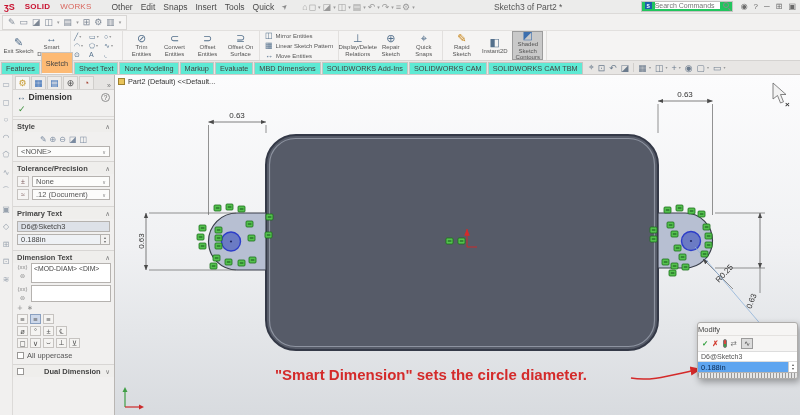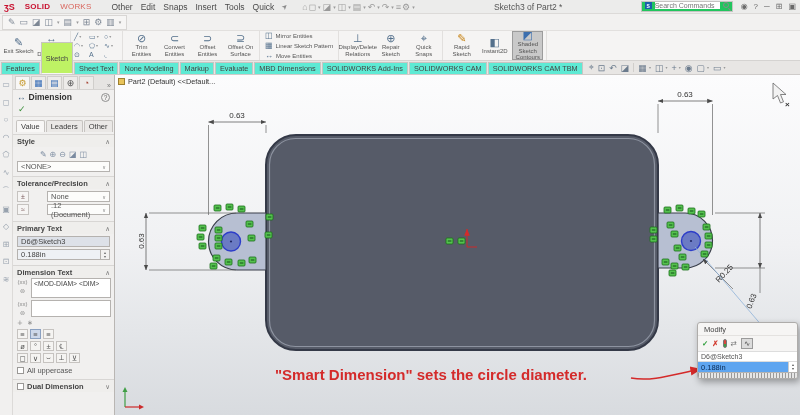--- a/index.html
+++ b/index.html
@@ -41,21 +41,21 @@
 .entity-grid{display:grid;grid-template-columns:repeat(3,15px);grid-auto-rows:9px;align-items:center}
 .eg-cell{display:flex;align-items:center;gap:1px;font-size:7px;color:#54708c}
 .eg-cell .caret{font-size:4px;color:#999}
 .stack3{display:flex;flex-direction:column;justify-content:center;gap:1px;font-size:6px;color:#555;padding:0 2px}
 .stack3 .srow{display:flex;align-items:center;gap:3px;white-space:nowrap}
 .stack3 .ric{font-size:8px;color:#54708c}
 
 
 .tabrow{height:14px;background:#e8e6e4;border-bottom:1px solid #cfccca;display:flex;align-items:flex-end;padding-left:1px;font-size:7.3px;color:#444}
 .tab{height:12px;display:flex;align-items:center;padding:0 4px;background:#5eead4;border:1px solid #c8c5c2;border-bottom:none;margin-right:1px;white-space:nowrap}
-.tab.active{background:#bef264;height:32px;border-bottom:1px solid #f7f6f5}
+.tab.active{background:#fdba74;height:22px;border-bottom:1px solid #f7f6f5}
 .hud{display:flex;align-items:center;gap:4px;margin-left:5px;margin-bottom:1px;color:#6b7b8d;font-size:9px}
 .hud .caret{font-size:4px;color:#999;margin-left:-2px}
 .hud .sep{width:1px;height:9px;background:#d0cecb}
 
 
 .content{display:flex;height:340px}
 .strip{width:13px;background:#f1f0ef;border-right:1px solid #dcdad8;display:flex;flex-direction:column;align-items:center;padding-top:5px;gap:8.5px;font-size:8px;color:#98a2ae}
 
 
 .panel{width:102px;background:#f1f0ef;border-right:1px solid #b9b6b3;font-size:7.5px;position:relative}
@@ -69,50 +69,50 @@
 .pm-ok{padding:0 5px 2px;color:#3a8f3a;font-size:9px;border-bottom:1px solid #dcdad8}
 .vlo-tabs{display:flex;gap:1px;padding:3px 3px 0}
 .vlo-tab{border:1px solid #c6c3c0;border-bottom:none;padding:1px 4px;background:#eae8e6;border-radius:2px 2px 0 0}
 .vlo-tab.active{background:#f8f7f6}
 .sec-h{display:flex;align-items:center;padding:2px 4px 1px;font-weight:bold;color:#444;border-top:1px solid #d8d6d4;background:#efeeec;margin-top:2px}
 .sec-h .chev{margin-left:auto;font-weight:normal;color:#777;font-size:6.5px}
 .sec-b{padding:2px 4px}
 .stylerow{display:flex;gap:3px;justify-content:center;color:#7a8aa0;font-size:8px;padding:1px 0 2px}
 .sel{height:11px;border:1px solid #b5b2af;background:#fcfcfb;display:flex;align-items:center;justify-content:space-between;padding:0 3px;color:#555}
 .sel .caret{font-size:5px;color:#888}
-.tolrow{display:flex;align-items:center;gap:18px;margin-bottom:2px}
+.tolrow{display:flex;align-items:center;gap:3px;margin-bottom:2px}
 .tol-ic{width:12px;height:11px;border:1px solid #c6c3c0;background:#f6f5f4;display:flex;align-items:center;justify-content:center;color:#7a5a5a;font-size:7px}
 .tolrow .sel{flex:1}
 .field{height:11px;border:1px solid #b5b2af;background:#dde1e8;display:flex;align-items:center;padding:0 3px;margin-bottom:2px;color:#444}
 .spinwrap{display:flex;margin-bottom:1px}
 .spinwrap .field{flex:1;background:#eef1f5;margin:0}
 .spincol{width:9px;border:1px solid #b5b2af;border-left:none;background:#f2f1f0;display:flex;flex-direction:column;align-items:center;justify-content:center;font-size:4px;color:#666;line-height:1}
 .dt-row{display:flex;gap:2px;padding:0 3px;margin-bottom:2px}
 .dt-ics{width:13px;display:flex;flex-direction:column;align-items:center;gap:2px;font-size:6px;color:#8a8a8a;padding-top:1px}
 .ta{flex:1;border:1px solid #b5b2af;background:#fff;height:20px;padding:1px 2px;font-size:6.8px;color:#444}
 .ta.empty{height:17px}
 .minirow{display:flex;gap:4px;padding:0 4px 1px;font-size:7px;color:#8a8a8a}
 .symrow{display:flex;gap:2px;padding:1px 4px}
 .symbtn{width:11px;height:10px;border:1px solid #c6c3c0;background:#f5f4f2;display:flex;align-items:center;justify-content:center;font-size:7.5px;color:#555}
 .justbtn.on{background:#cdd8ea;border-color:#8aa0c0}
 .chkrow{display:flex;align-items:center;gap:3px;padding:2px 4px;color:#555}
 .chk{width:7px;height:7px;border:1px solid #9a9896;background:#fff;flex:none}
-.dualh{display:flex;align-items:center;gap:3px}
+.dualh{display:flex;align-items:center;gap:20px}
 
 
 .canvas{flex:1;position:relative;background:linear-gradient(180deg,#fcfcfd 0%,#f0f1f3 50%,#d8dbdf 100%);overflow:hidden}
 .canvas svg{position:absolute;left:0;top:0}
 .tree{position:absolute;left:3px;top:2px;display:flex;align-items:center;gap:3px;font-size:7.3px;color:#333;z-index:2}
 .tree-icon{width:7px;height:7px;background:#e8c35a;border:1px solid #9d7f30}
 .annot{position:absolute;left:160px;top:291px;font-size:15px;font-weight:bold;color:#d42a2a;white-space:nowrap;z-index:3}
 svg text{font-family:"Liberation Sans",sans-serif;font-size:8px;fill:#333}
 
 
 .modify{position:absolute;left:697px;top:322px;width:101px;background:#f6f5f4;border:1px solid #aeacaa;border-radius:3px;box-shadow:2px 3px 7px rgba(0,0,0,.35);font-size:7.5px;color:#444;z-index:6;overflow:hidden}
-.m-title{padding:2px 6px 1px}
+.m-title{padding:2px 0 1px}
 .m-icons{display:flex;align-items:center;gap:4px;padding:2px 4px;border-top:1px solid #e4e2e0}
 .m-check{color:#2e9e3a;font-weight:bold}
 .m-x{color:#d23b2f;font-weight:bold}
 .m-rebuild{width:4px;height:9px;border-radius:2px;background:linear-gradient(#d9453a 0 50%,#3f9e44 50% 100%);border:1px solid #777}
 .m-incr{color:#777}
 .m-wheelbtn{border:1px solid #9a9a9a;background:#dcdcdc;padding:0 2px;color:#555}
 .m-name{background:#fff;border-top:1px solid #ddd;padding:1px 3px;font-size:7px;color:#555}
 .m-valrow{display:flex;border-top:1px solid #ddd;background:#fff;height:11px}
 .m-val{flex:1;background:#5ea5f0;color:#0a2b55;padding:1px 3px}
 .m-spin{width:9px;display:flex;flex-direction:column;align-items:center;justify-content:center;font-size:4px;color:#555;border-left:1px solid #ccc;line-height:1.1}
@@ -366,25 +366,20 @@
       </div>
       <div class="pm-title">
         <i class="ric">↔</i>
         <span>Dimension</span>
         <span class="help-circle">
             <i>?</i>
           </span>
       </div>
       <div class="pm-ok"><i>✓</i></div>
 
-      <div class="vlo-tabs">
-        <span class="vlo-tab active">Value</span>
-        <span class="vlo-tab">Leaders</span>
-        <span class="vlo-tab">Other</span>
-      </div>
 
       <div class="sec-h">
         <span>Style</span>
         <span class="chev">∧</span>
       </div>
       <div class="sec-b">
         <div class="stylerow">
           <i>✎</i>
           <i>⊕</i>
           <i>⊖</i>

